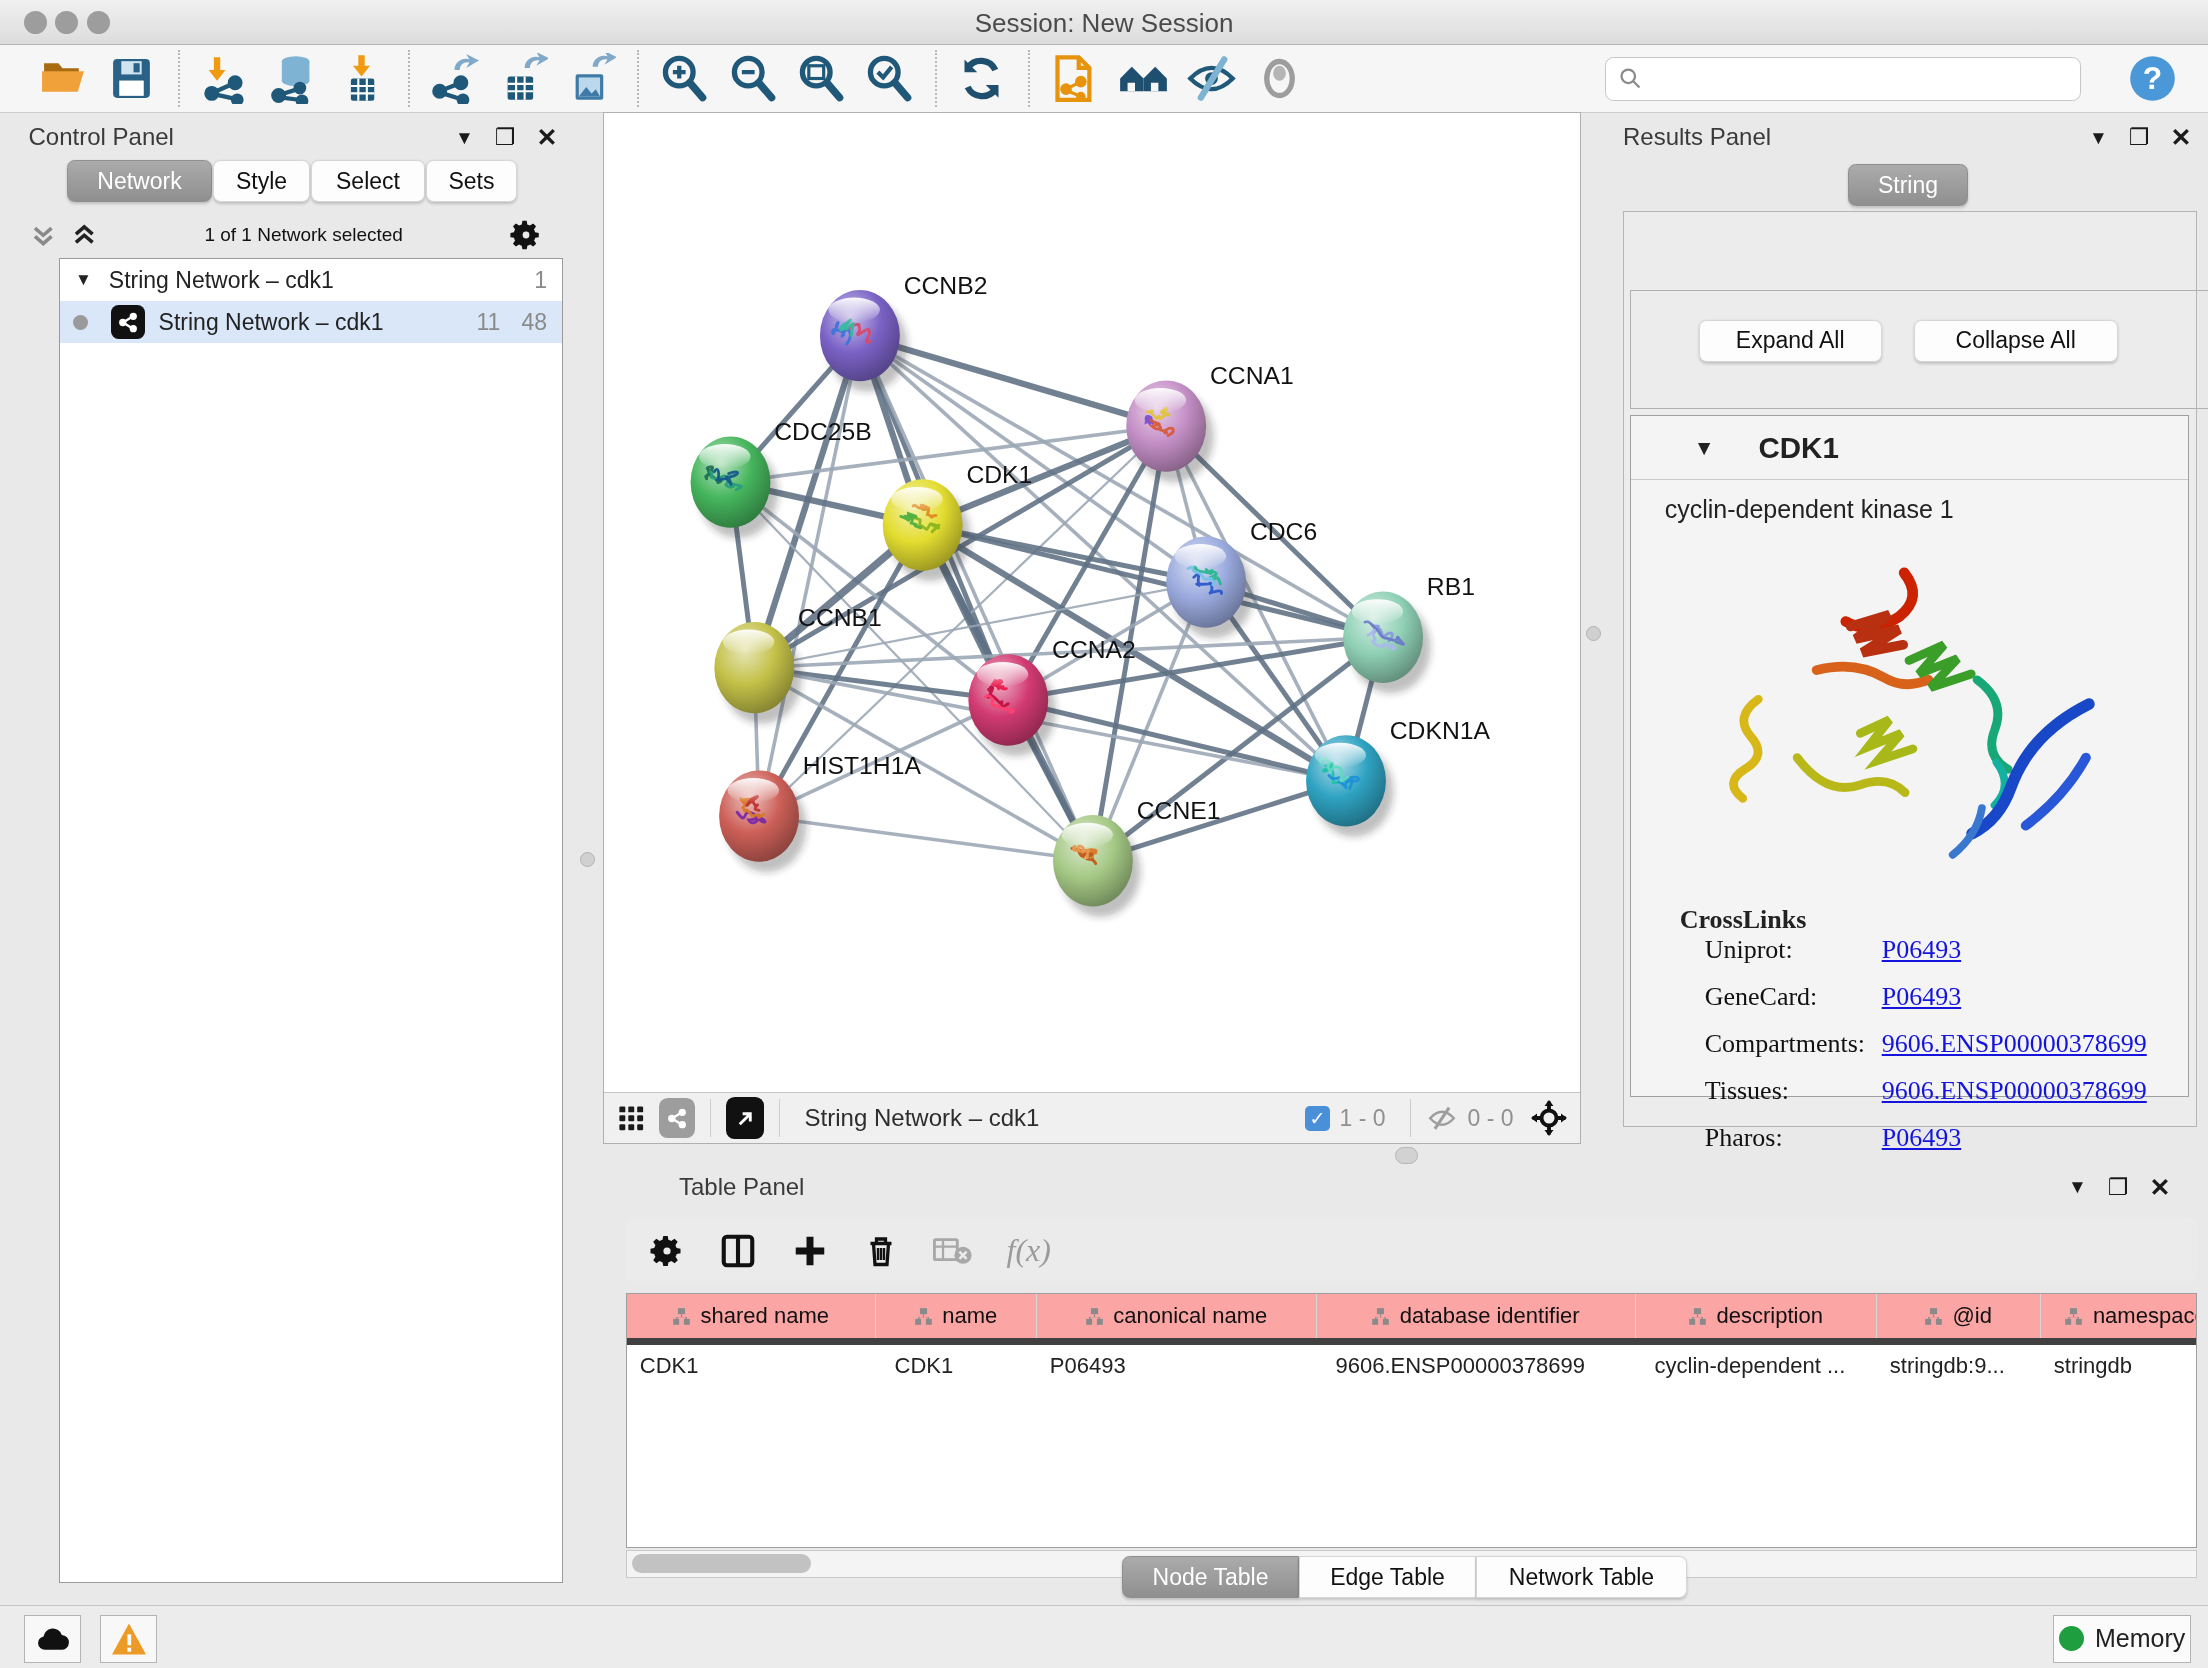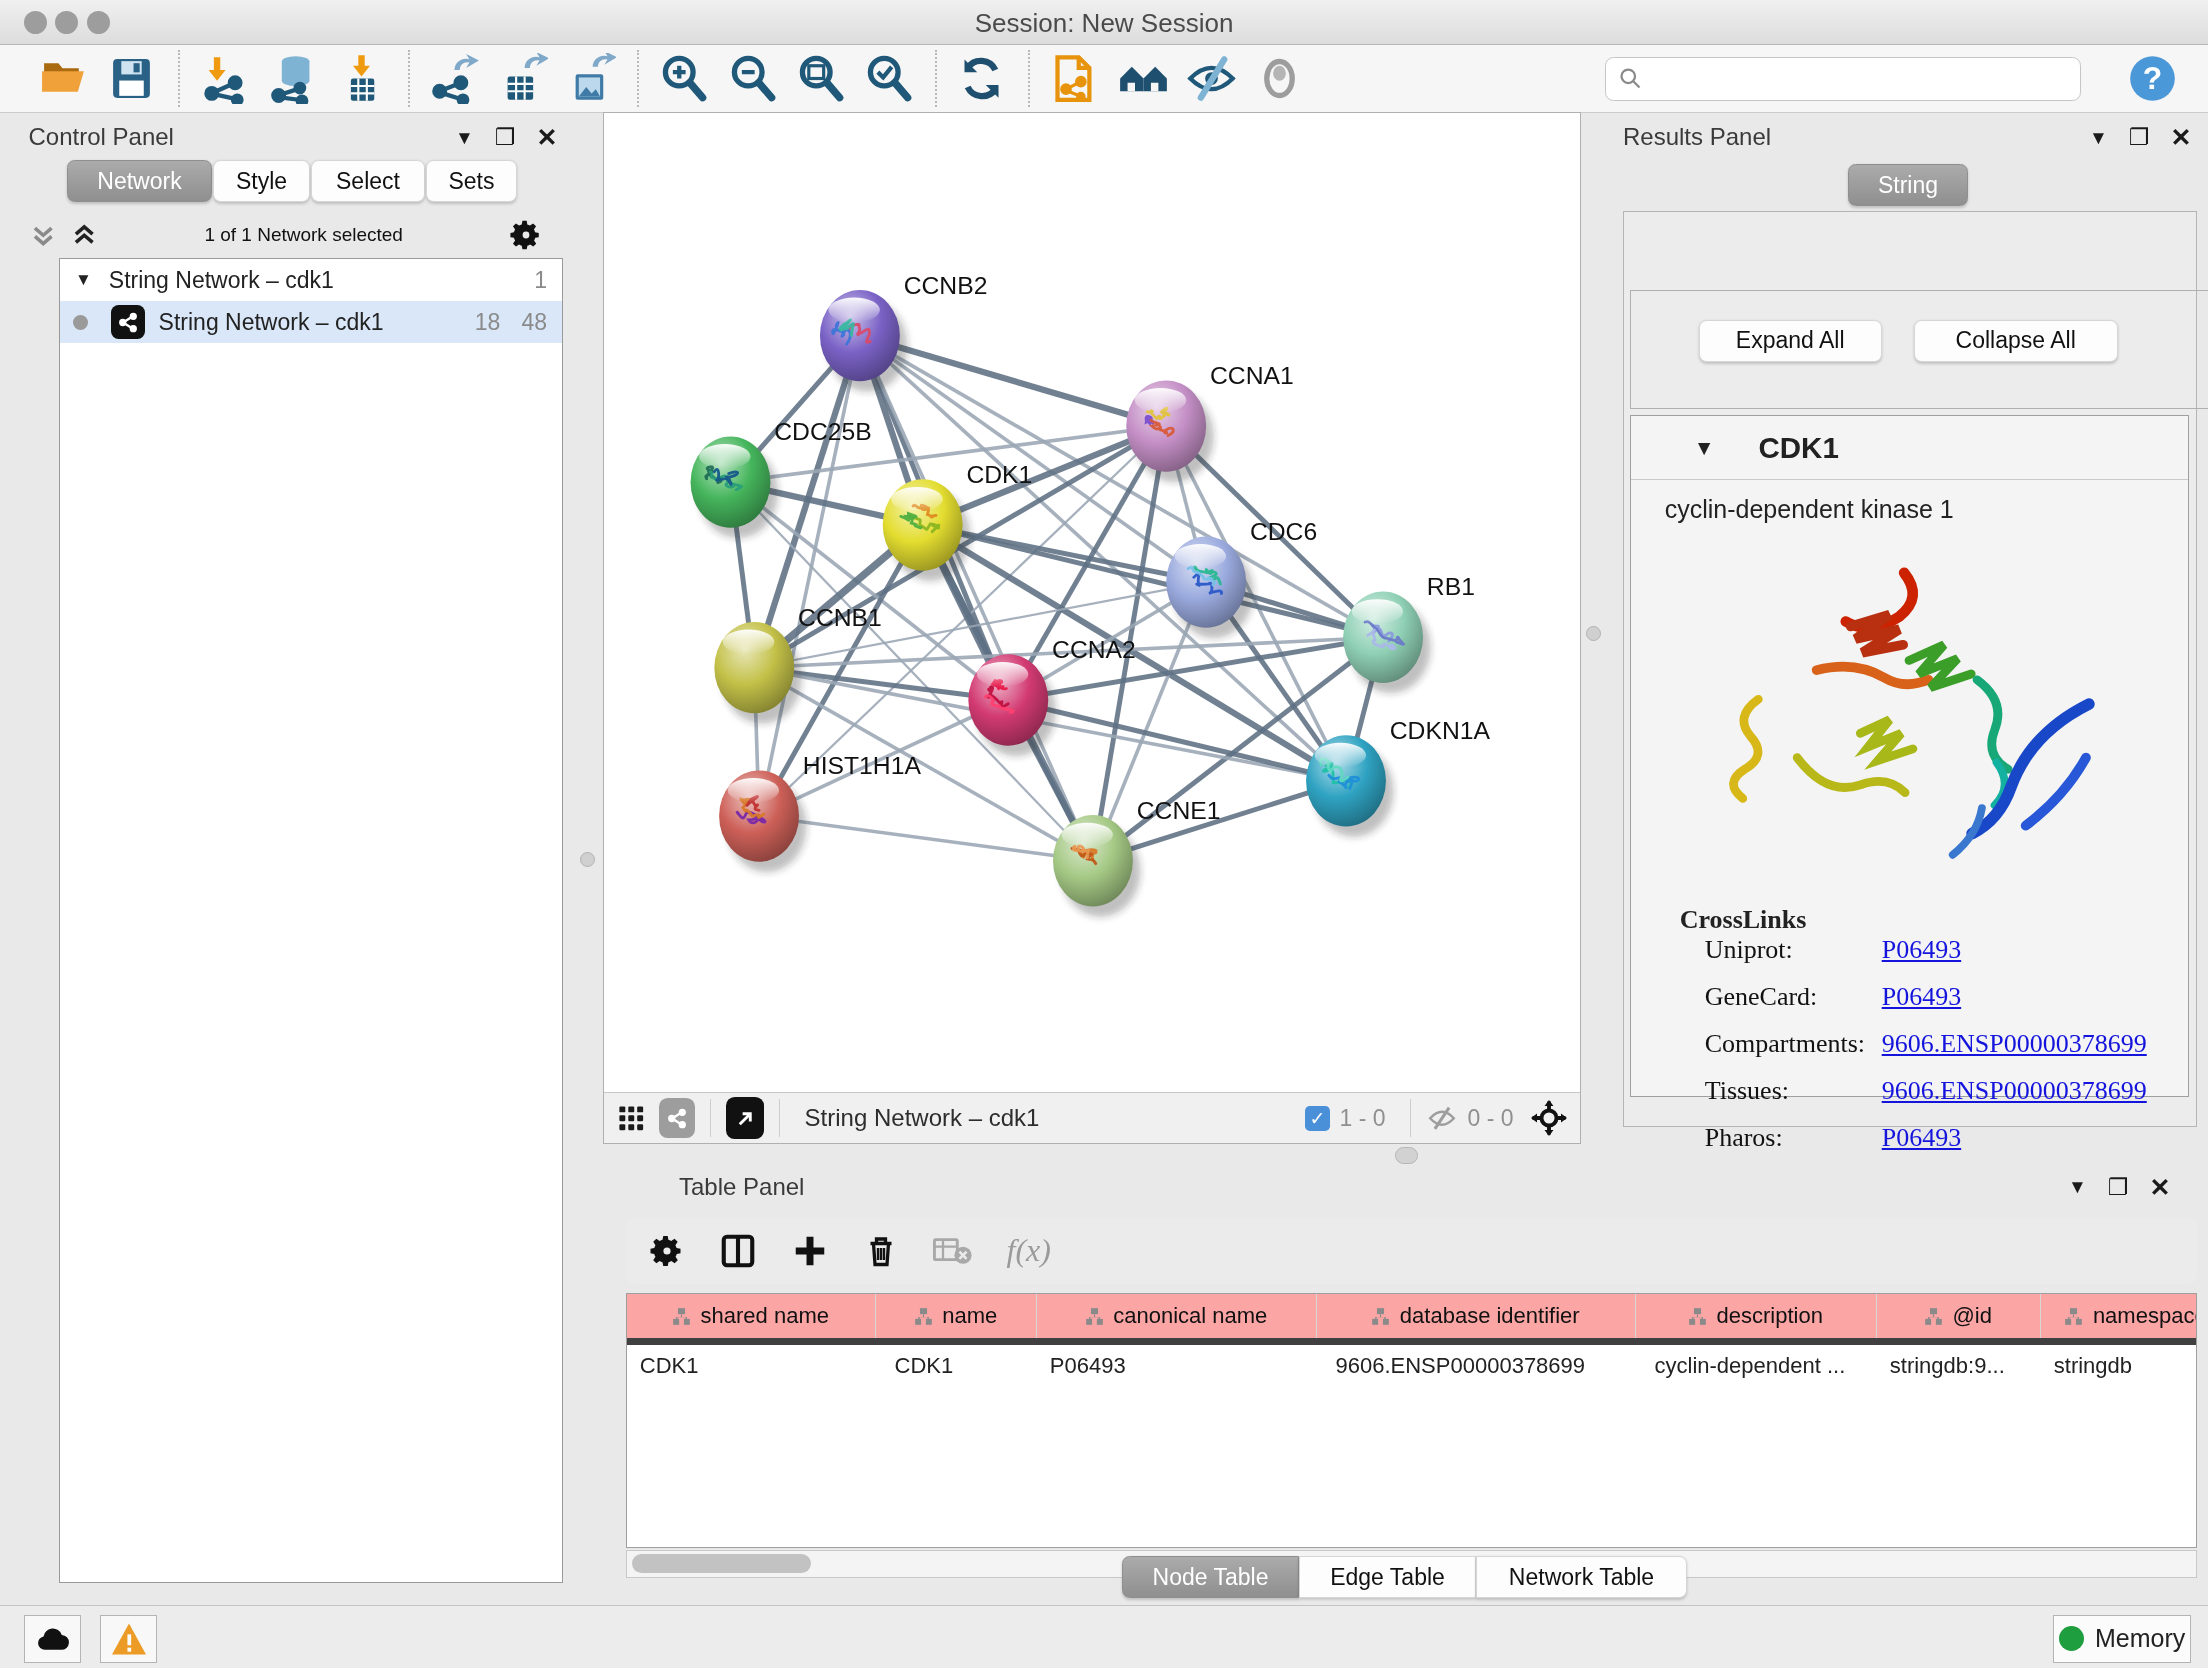--- a/index.html
+++ b/index.html
@@ -322,21 +322,21 @@
           <svg width="23" height="23" viewBox="0 0 24 24">
               <g stroke="#fff" stroke-width="2.4" fill="#fff">
                 <circle cx="6" cy="12" r="2.6"></circle>
                 <circle cx="17" cy="5.5" r="2.6"></circle>
                 <circle cx="17" cy="18.5" r="2.6"></circle>
                 <path d="M8 11 15 6.5M8 13 15 17.5" fill="none"></path>
               </g>
             </svg>
         </span>
         <span style="margin-left:13.3px">String Network – cdk1</span>
-        <span class="cnt" style="margin-left:auto">18</span>
+        <span class="cnt" style="margin-left:auto">11</span>
         <span class="cnt" style="margin:0 15px 0 21px">48</span>
       </div>
     </div>
   </div>
 
   <div id="canvas">
     <svg id="net-svg" viewBox="0 0 1026 1029">
         <defs>
           <linearGradient id="gloss" x1="0" y1="0" x2="0" y2="1">
             <stop offset="0%" stop-color="#ffffff" stop-opacity="0.95"></stop>

